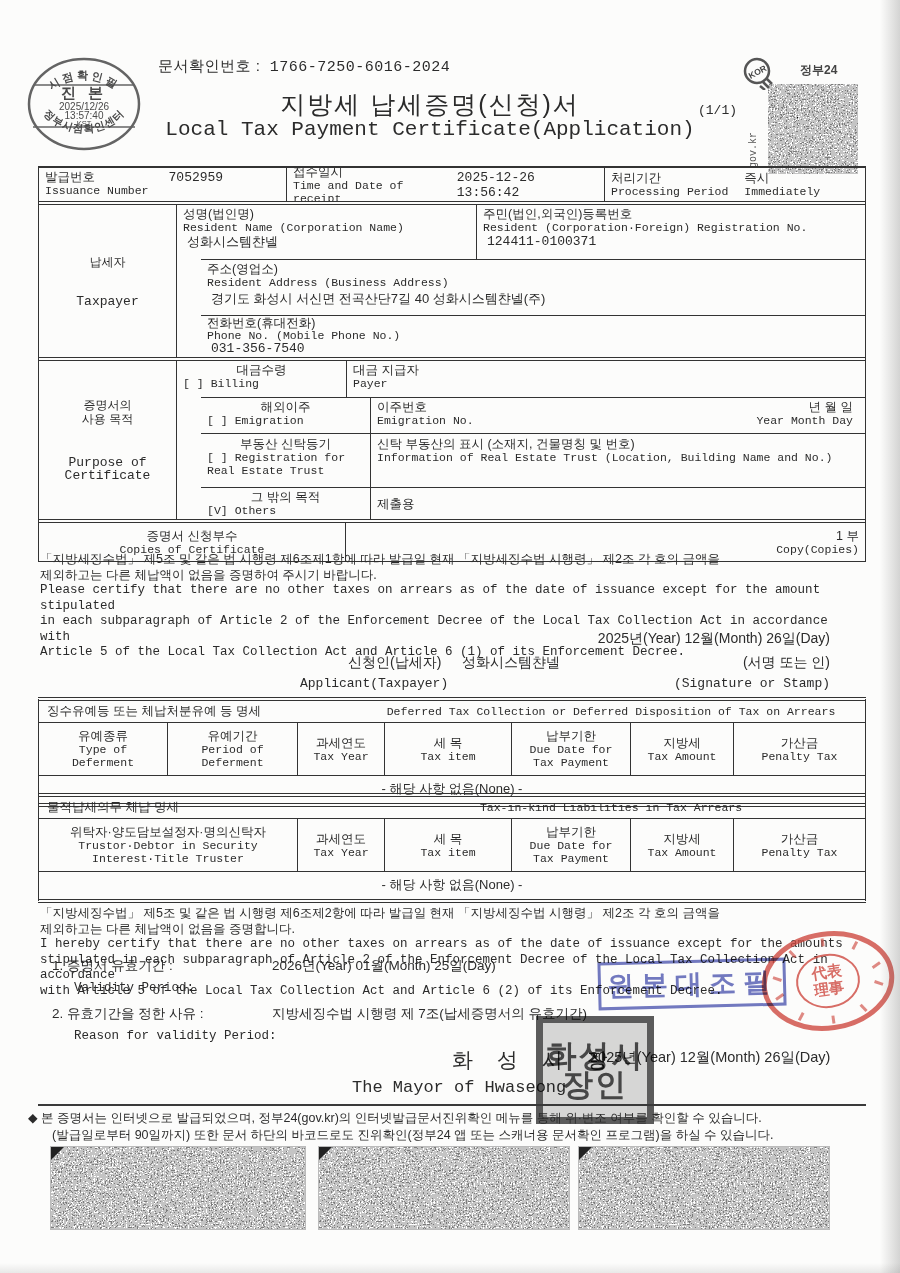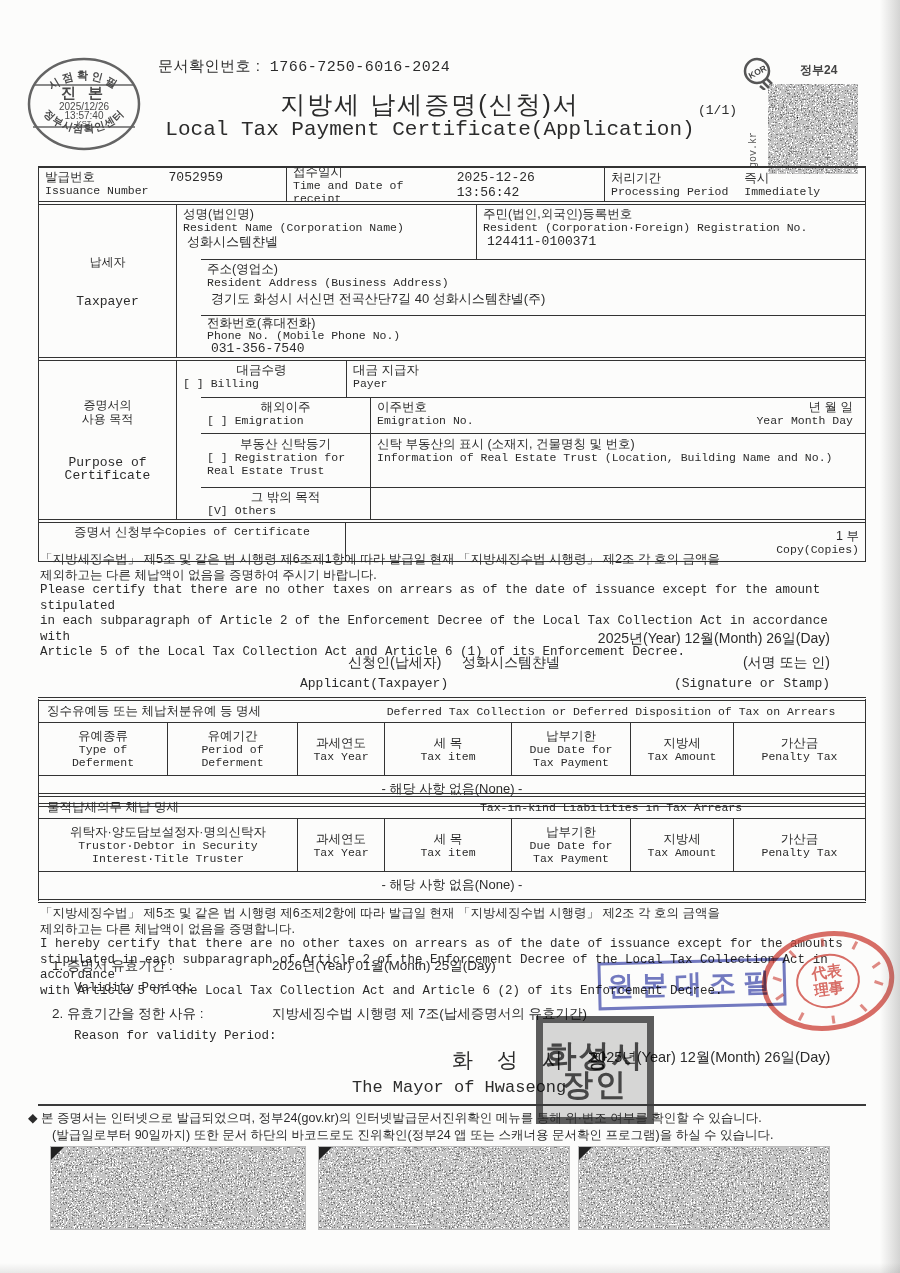--- a/index.html
+++ b/index.html
@@ -231,26 +231,29 @@
             <div class="k">신탁 부동산의 표시 (소재지, 건물명칭 및 번호)</div>
             <div class="en12 e">Information of Real Estate Trust (Location, Building Name and No.)</div>
           </div>
         </div>
 
         <div class="row bT" style="height:32px">
           <div class="cell bR" style="width:170px">
             <div class="k cc">그 밖의 목적</div>
             <div class="en12 e"><span>[V]</span> <span>Others</span></div>
           </div>
+          <div class="cell" style="flex:1;display:flex;align-items:center">
+            <div class="k">제출용</div>
+          </div>
         </div>
       </div>
     </div>
 
     <div class="row sep" style="height:42px">
-      <div class="cell bR cc" style="width:307px;display:flex;flex-direction:row;justify-content:center">
+      <div class="cell bR cc" style="width:307px;display:flex;flex-direction:column;justify-content:center">
         <div class="k">증명서 신청부수</div>
         <div class="en12 e">Copies of Certificate</div>
       </div>
       <div class="cell" style="flex:1;text-align:right;display:flex;flex-direction:column;justify-content:center">
         <div class="k">1 부</div>
         <div class="en12 e">Copy(Copies)</div>
       </div>
     </div>
   </div>
 

